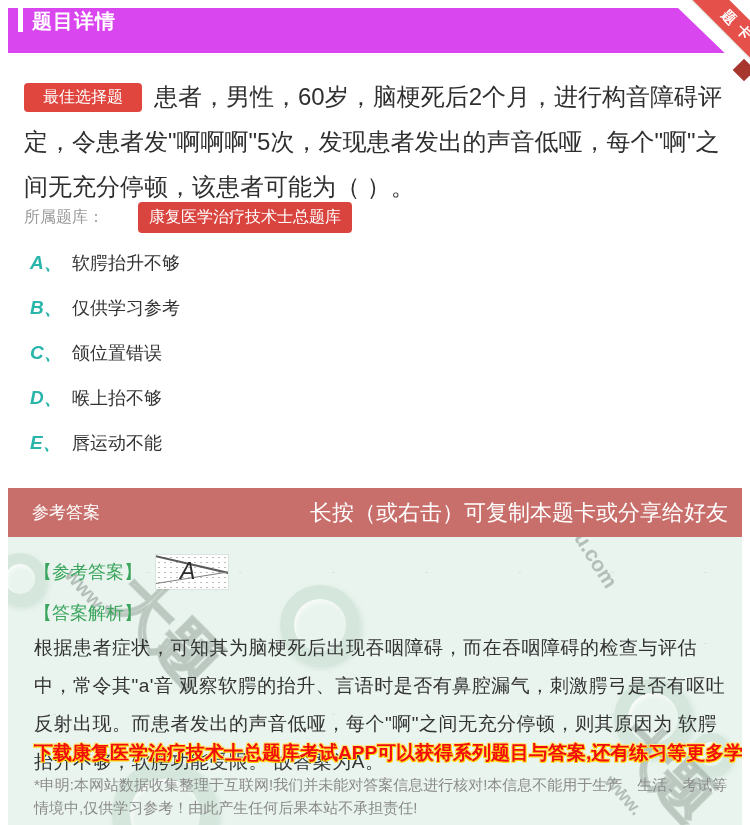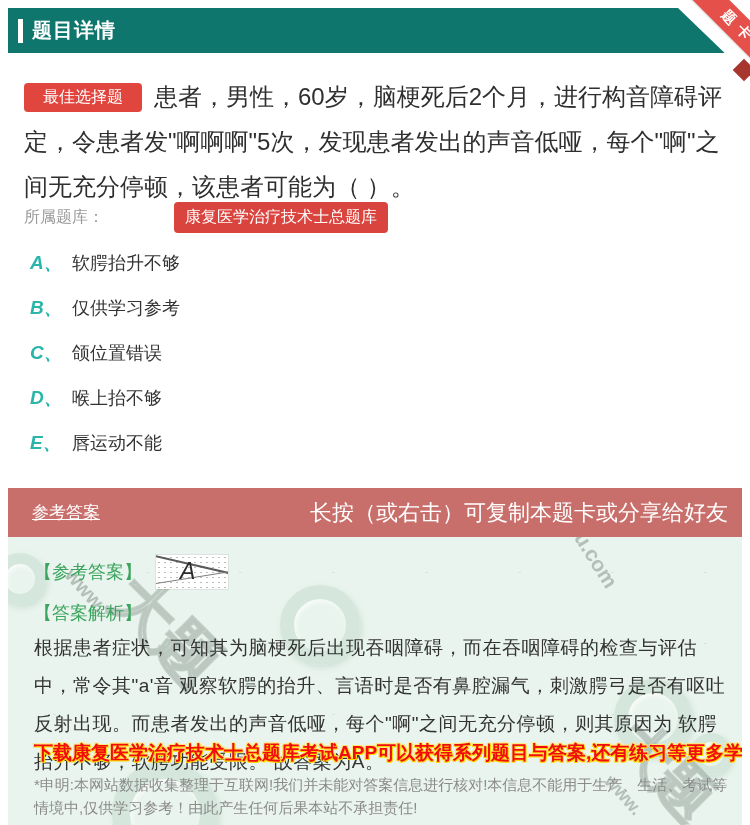--- a/index.html
+++ b/index.html
@@ -2,56 +2,56 @@
 <html><head>
 <meta charset="utf-8">
 <style>
   html,body{margin:0;padding:0;}
   body{
     width:750px;height:825px;position:relative;overflow:hidden;background:#ffffff;
     font-family:"Liberation Sans","DejaVu Sans",sans-serif;
   }
   
   .header{
-    position:absolute;left:8px;top:8px;width:734px;height:45px;background:#0f766e;
+    position:absolute;left:8px;top:8px;width:734px;height:45px;background:#d946ef;
     clip-path:polygon(0 0,670px 0,726px 54px,0 54px);
-    display:flex;align-items:center;
+    display:flex;align-items:flex-start;
   }
   .header-accent{width:5px;height:24px;background:#ffffff;margin-left:10px;}
   .header-title{color:#ffffff;font-size:20px;font-weight:bold;margin-left:9px;letter-spacing:1px;}
   .ribbon-fold{position:absolute;left:736px;top:62px;width:16px;height:16px;background:#a7362f;transform:rotate(45deg);z-index:4;}
   .ribbon{
     position:absolute;left:661px;top:12px;width:150px;height:26px;background:#e5514a;
     transform:rotate(45deg);z-index:5;display:flex;align-items:center;justify-content:center;
     box-shadow:0 1px 2px rgba(0,0,0,0.15);
   }
   .ribbon-label{color:#ffffff;font-size:14px;font-weight:bold;letter-spacing:7px;text-indent:7px;}
   
   .q-text{
     position:absolute;left:24px;top:74px;width:712px;font-size:24px;line-height:45px;color:#2f2f2f;
   }
   .q-badge{
     display:inline-block;background:#e0453e;color:#ffffff;font-size:16px;line-height:normal;
     padding:4px 19px;border-radius:4px;margin-right:12px;transform:translateY(-3px);
   }
   .bank-row{position:absolute;left:24px;top:202px;display:flex;align-items:center;gap:28px;}
   .bank-label{color:#9a9a9a;font-size:16px;margin-right:6px;}
-  .bank-badge{background:#d9443e;color:#ffffff;font-size:16px;padding:5px 11px;border-radius:4px;margin-left:36px;}
+  .bank-badge{background:#d9443e;color:#ffffff;font-size:16px;padding:5px 11px;border-radius:4px;}
   
   .options{position:absolute;left:30px;top:240px;width:680px;}
   .opt{height:45px;display:flex;align-items:center;}
   .opt-letter{color:#2ab5ab;font-weight:bold;font-style:italic;font-size:19px;width:42px;flex:none;}
   .opt-text{font-size:18px;color:#333333;}
   
   .answer-bar{
     position:absolute;left:8px;top:488px;width:734px;height:49px;background:#c96f6b;
     display:flex;justify-content:space-between;align-items:center;box-sizing:border-box;
     padding:0 14px 0 24px;color:#ffffff;
   }
-  .answer-bar-title{font-size:17px;text-decoration:underline;}
+  .answer-bar-title{font-size:17px;}
   .answer-bar-hint{font-size:22px;}
   
   .panel{
     position:absolute;left:8px;top:537px;width:734px;height:288px;background:#e9f4ee;overflow:hidden;
     background-image:radial-gradient(rgba(120,135,126,0.15) 1px, transparent 1.3px);
     background-size:93px 71px;
   }
   .wm-ring{position:absolute;border-radius:50%;border:14px solid #cfe3d7;opacity:.75;z-index:1;
     box-shadow:inset 2px 3px 4px rgba(255,255,255,.9), 2px 3px 6px rgba(130,170,150,.35);}
   .ring-a{left:272px;top:48px;width:52px;height:52px;}

